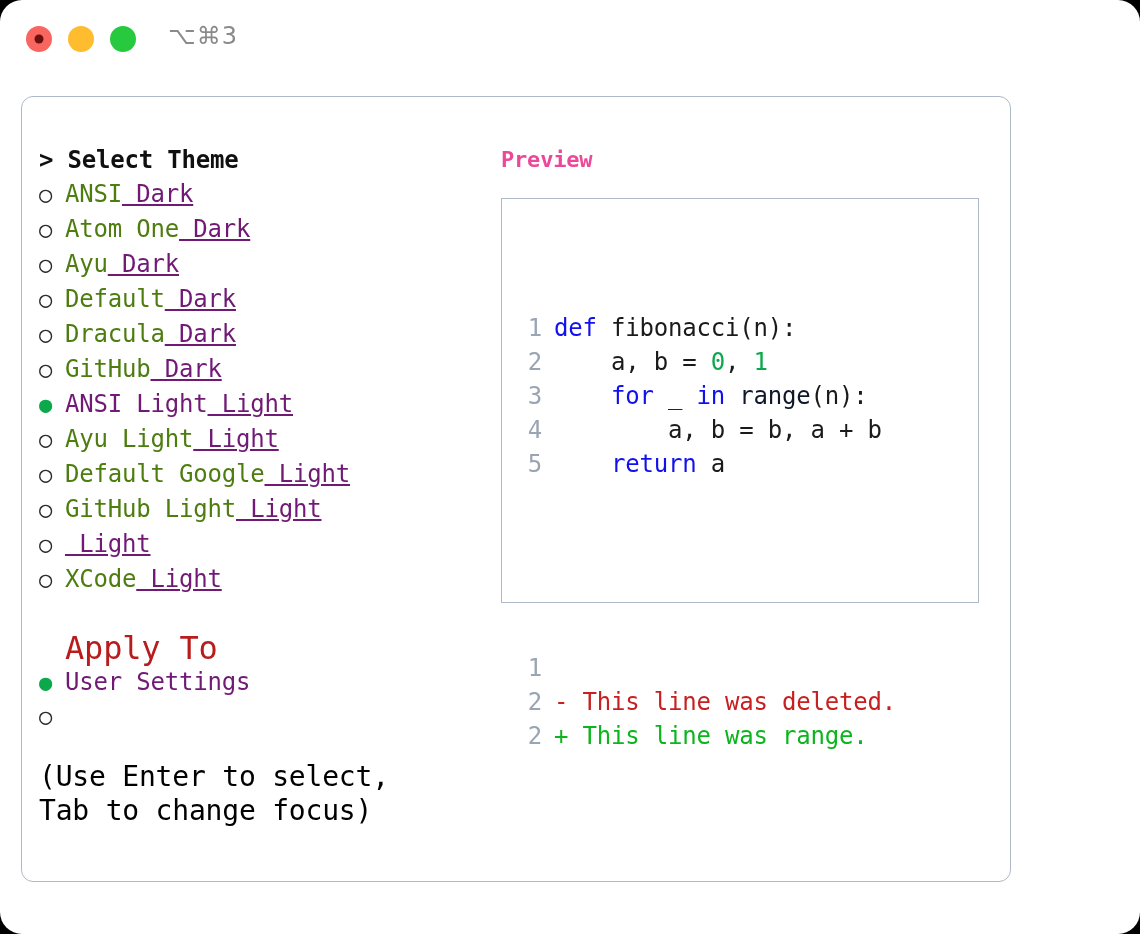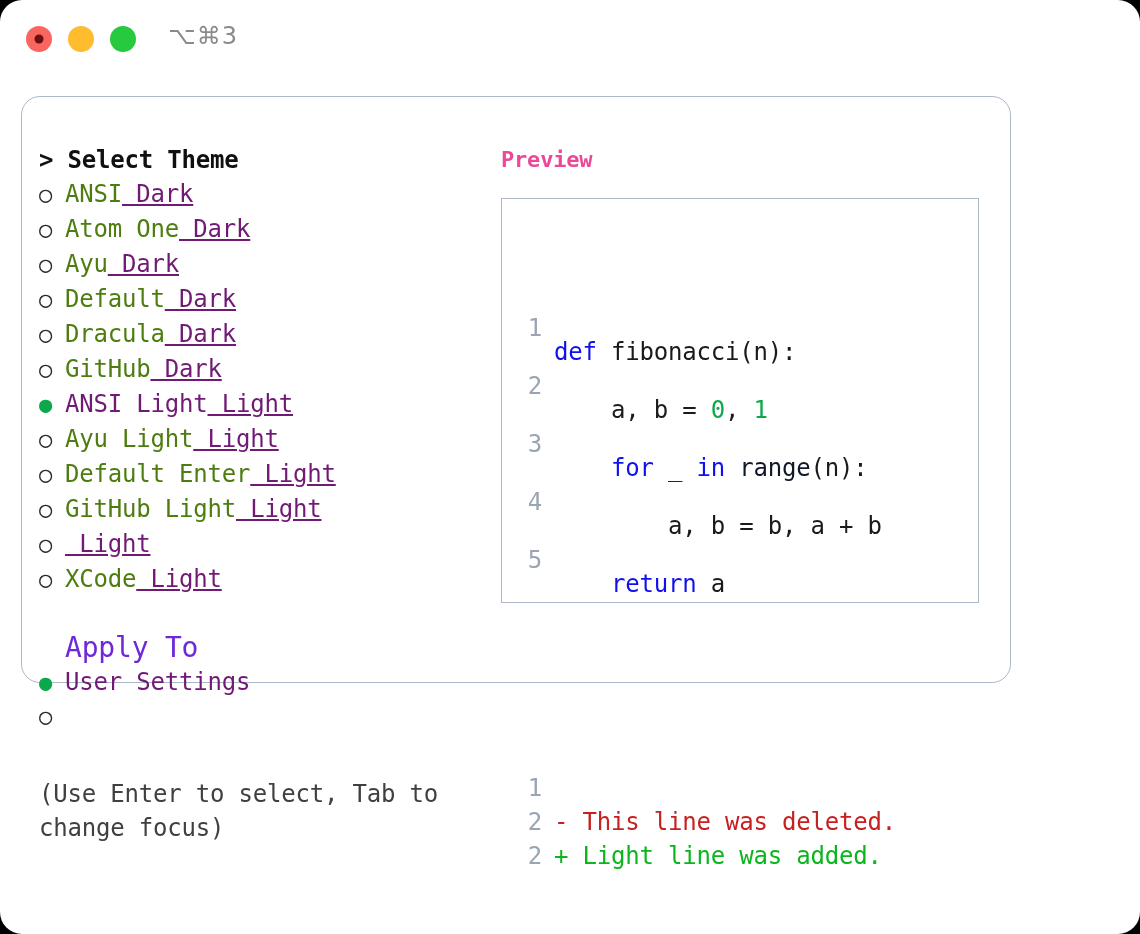--- a/index.html
+++ b/index.html
@@ -68,23 +68,23 @@
     font-family: "DejaVu Sans", "Liberation Sans", sans-serif;
     white-space: pre;
   }
 
   
   .panel {
     position: absolute;
     left: 21px;
     top: 96px;
     width: 990px;
-    height: 587px;
+    height: 786px;
     border: 1.5px solid #adb8c9;
-    border-radius: 19px;
+    border-radius: 12px;
     box-sizing: border-box;
     background: #ffffff;
   }
 
   .columns {
     position: absolute;
     left: 0; top: 0;
     width: 100%; height: 100%;
   }
 
@@ -117,35 +117,35 @@
     flex: 0 0 26px;
     color: #2b2b2b;
     font-size: 22px;
   }
   .opt-row.selected .marker { color: #0ba94c; }
   .opt-label { color: #4d7c0f; }
   .opt-row.selected .opt-label { color: #701a75; }
   .opt-suffix { color: #701a75; text-decoration: underline; }
 
   .apply-header {
+    font-size: 32px;
+    color: #b91c1c;
+    line-height: 34px;
+    padding-left: 26px;
+    white-space: pre;
+    letter-spacing: -0.2px;
+  }
+  .spacer-row { height: 34px; }
+
+  .hint {
+    margin-top: 26px;
+    width: 410px;
     font-size: 28px;
-    color: #6d28d9;
-    line-height: 34px;
-    padding-left: 26px;
-    white-space: pre;
-    letter-spacing: -0.2px;
-  }
-  .spacer-row { height: 34px; }
-
-  .hint {
-    margin-top: 43px;
-    width: 410px;
-    font-size: 24px;
-    line-height: 34px;
-    color: #404040;
+    line-height: 34px;
+    color: #000000;
     letter-spacing: -0.2px;
   }
 
   
   .right-col {
     position: absolute;
     left: 479px;
     top: 46px;
     width: 490px;
   }
@@ -173,21 +173,21 @@
     letter-spacing: -0.2px;
   }
   .code-line { display: flex; }
   .lineno {
     flex: 0 0 26px;
     width: 26px;
     text-align: right;
     color: #9aa5b4;
     margin-right: 12px;
   }
-  .code-text { color: #1a1a1a; margin-top: 24px; }
+  .code-text { color: #1a1a1a; }
   .tok-kw   { color: #1111ee; }
   .tok-fn   { color: #0f172a; }
   .tok-num  { color: #0ba94c; }
   .tok-id   { color: #1a1a1a; }
   .blank-line { height: 34px; }
   .diff-context { color: #7a8491; }
   .diff-del     { color: #c62020; }
   .diff-add     { color: #0bb51d; }
 </style>
 </head>
@@ -211,21 +211,21 @@
         <div class="section-header">&gt; Select Theme</div>
         <div id="theme-list">
             <div class="opt-row"><span class="marker">○</span><span class="opt-label">ANSI</span><span class="opt-suffix"> Dark</span></div>
             <div class="opt-row"><span class="marker">○</span><span class="opt-label">Atom One</span><span class="opt-suffix"> Dark</span></div>
             <div class="opt-row"><span class="marker">○</span><span class="opt-label">Ayu</span><span class="opt-suffix"> Dark</span></div>
             <div class="opt-row"><span class="marker">○</span><span class="opt-label">Default</span><span class="opt-suffix"> Dark</span></div>
             <div class="opt-row"><span class="marker">○</span><span class="opt-label">Dracula</span><span class="opt-suffix"> Dark</span></div>
             <div class="opt-row"><span class="marker">○</span><span class="opt-label">GitHub</span><span class="opt-suffix"> Dark</span></div>
             <div class="opt-row selected"><span class="marker">●</span><span class="opt-label">ANSI Light</span><span class="opt-suffix"> Light</span></div>
             <div class="opt-row"><span class="marker">○</span><span class="opt-label">Ayu Light</span><span class="opt-suffix"> Light</span></div>
-            <div class="opt-row"><span class="marker">○</span><span class="opt-label">Default Enter</span><span class="opt-suffix"> Light</span></div>
+            <div class="opt-row"><span class="marker">○</span><span class="opt-label">Default Google</span><span class="opt-suffix"> Light</span></div>
             <div class="opt-row"><span class="marker">○</span><span class="opt-label">GitHub Light</span><span class="opt-suffix"> Light</span></div>
             <div class="opt-row"><span class="marker">○</span><span class="opt-suffix"> Light</span></div>
             <div class="opt-row"><span class="marker">○</span><span class="opt-label">XCode</span><span class="opt-suffix"> Light</span></div>
           </div>
 
         <div class="spacer-row"></div>
 
         <div class="apply-header">Apply To</div>
         <div id="apply-list">
             <div class="opt-row selected"><span class="marker">●</span><span class="opt-label">User Settings</span></div>
@@ -234,20 +234,20 @@
 
         <div class="hint">(Use Enter to select, Tab to change focus)</div>
       </div>
 
       <div class="right-col">
         <div class="preview-title">Preview</div>
         <div class="preview-box">
           <div class="code">
             <div id="code-block"><div class="code-line"><span class="lineno">1</span><span class="code-text"><span class="tok-kw">def</span><span class="tok-id"> fibonacci(n):</span></span></div><div class="code-line"><span class="lineno">2</span><span class="code-text"><span class="tok-id">    a, b = </span><span class="tok-num">0</span><span class="tok-id">, </span><span class="tok-num">1</span></span></div><div class="code-line"><span class="lineno">3</span><span class="code-text"><span class="tok-id">    </span><span class="tok-kw">for</span><span class="tok-id"> _ </span><span class="tok-kw">in</span><span class="tok-id"> </span><span class="tok-fn">range</span><span class="tok-id">(n):</span></span></div><div class="code-line"><span class="lineno">4</span><span class="code-text"><span class="tok-id">        a, b = b, a + b</span></span></div><div class="code-line"><span class="lineno">5</span><span class="code-text"><span class="tok-id">    </span><span class="tok-kw">return</span><span class="tok-id"> a</span></span></div></div>
             <div class="blank-line"></div>
-            <div id="diff-block"><div class="code-line"><span class="lineno">1</span></div><div class="code-line"><span class="lineno">2</span><span class="diff-del">- This line was deleted.</span></div><div class="code-line"><span class="lineno">2</span><span class="diff-add">+ Light line was added.</span></div></div>
+            <div id="diff-block"><div class="code-line"><span class="lineno">1</span></div><div class="code-line"><span class="lineno">2</span><span class="diff-del">- This line was deleted.</span></div><div class="code-line"><span class="lineno">2</span><span class="diff-add">+ This line was range.</span></div></div>
           </div>
         </div>
       </div>
 
     </div>
   </div>
 </div>
 
 </body></html>

